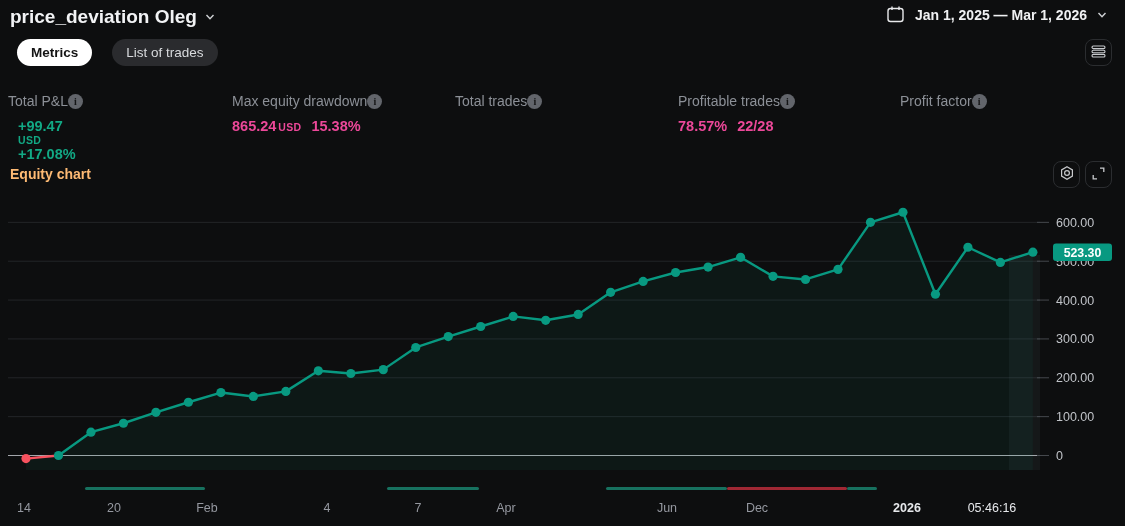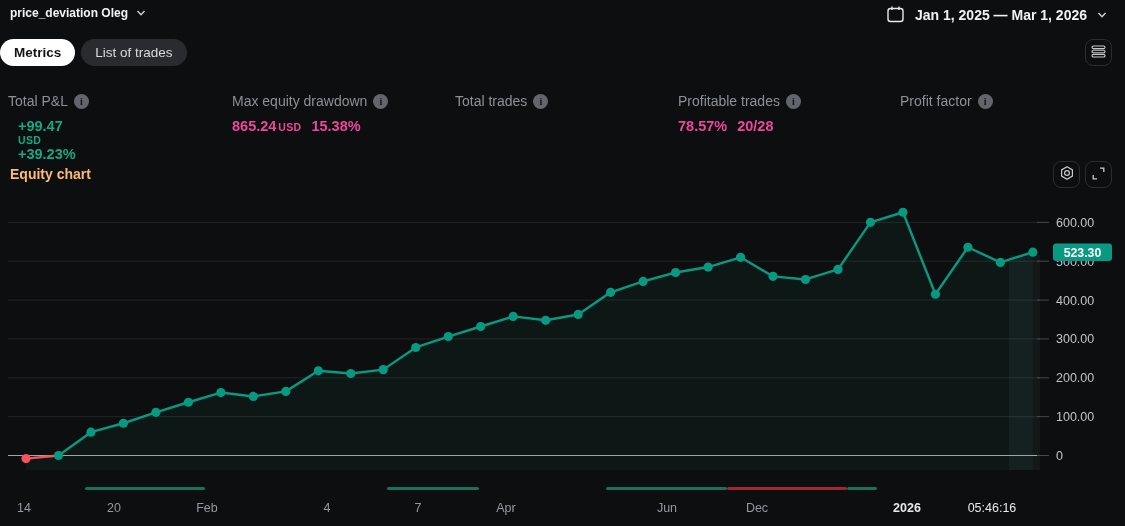--- a/index.html
+++ b/index.html
@@ -3,41 +3,41 @@
 <meta charset="utf-8">
 <style>
   * { margin:0; padding:0; box-sizing:border-box; }
   html,body { width:1125px; height:526px; background:#0d0e0f; overflow:hidden;
               font-family:"Liberation Sans", sans-serif; }
   .abs { position:absolute; }
   #app { position:relative; width:1125px; height:526px; background:#0d0e0f; color:#edeff1; }
 
   
   .strategy-title { left:10px; top:6px; display:flex; align-items:center; gap:8px;
-                    font-size:12px; font-weight:bold; color:#f2f3f5; cursor:pointer; }
+                    font-size:19px; font-weight:bold; color:#f2f3f5; cursor:pointer; }
   .daterange { right:18px; top:5px; display:flex; align-items:center; gap:10px;
                font-size:14px; font-weight:bold; color:#f0f1f3; cursor:pointer; }
   .chev { width:10px; height:10px; display:inline-block; }
   .chev svg, .icon-18 svg { display:block; }
 
   
-  .tabs { left:0; top:39px; display:flex; gap:6px; }
+  .tabs { left:17px; top:39px; display:flex; gap:20px; }
   .pill { height:27px; padding:0 14px; border-radius:14px; font-size:13.5px;
           display:flex; align-items:center; cursor:pointer; border:none; }
   .pill.active { background:#ffffff; color:#141414; font-weight:bold; }
   .pill.inactive { background:#2a2b2e; color:#d8dadd; }
 
   .sq-btn { width:27px; height:27px; border-radius:8px; border:1px solid #2b2d30;
             background:transparent; display:flex; align-items:center; justify-content:center;
             cursor:pointer; }
   #report-style-btn { right:13px; top:39px; }
 
   
   .stat { top:93px; width:215px; }
-  .stat-label { display:flex; align-items:flex-end; gap:6px; font-size:14px; color:#8c9097; }
+  .stat-label { display:flex; align-items:flex-end; font-size:14px; color:#8c9097; }
   .info-i { width:15px; height:15px; border-radius:50%; background:#62656b; color:#141516;
             font-size:10px; font-weight:bold; display:inline-flex; align-items:center;
             justify-content:center; font-family:"Liberation Serif", serif; cursor:pointer; }
   .stat-value { margin-top:9px; font-size:14.5px; font-weight:bold; color:#ec4899;
                 display:flex; align-items:baseline; }
   .stat-value .unit { font-size:10.5px; margin-left:2px; letter-spacing:.3px; }
   .stat-value .sec { margin-left:10px; }
   .stat.positive .stat-value, .stat.positive .unit { color:#12a985;flex-direction:column; }
 
   
@@ -93,21 +93,21 @@
   </button>
 
   <div class="abs stat positive" style="left:8px">
     <div class="stat-label">
         <span>Total P&amp;L</span>
         <span class="info-i">i</span>
       </div>
     <div class="stat-value">
         <span class="main">+99.47</span>
         <span class="unit">USD</span>
-        <span class="sec">+39.23%</span>
+        <span class="sec">+17.08%</span>
       </div>
   </div>
   <div class="abs stat" style="left:232px">
     <div class="stat-label">
         <span>Max equity drawdown</span>
         <span class="info-i">i</span>
       </div>
     <div class="stat-value">
         <span class="main">865.24</span>
         <span class="unit">USD</span>
@@ -120,21 +120,21 @@
         <span class="info-i">i</span>
       </div>
   </div>
   <div class="abs stat" style="left:678px">
     <div class="stat-label">
         <span>Profitable trades</span>
         <span class="info-i">i</span>
       </div>
     <div class="stat-value">
         <span class="main">78.57%</span>
-        <span class="sec">20/28</span>
+        <span class="sec">22/28</span>
       </div>
   </div>
   <div class="abs stat" style="left:900px">
     <div class="stat-label">
         <span>Profit factor</span>
         <span class="info-i">i</span>
       </div>
   </div>
 
   <div class="abs section-title">Equity chart</div>

